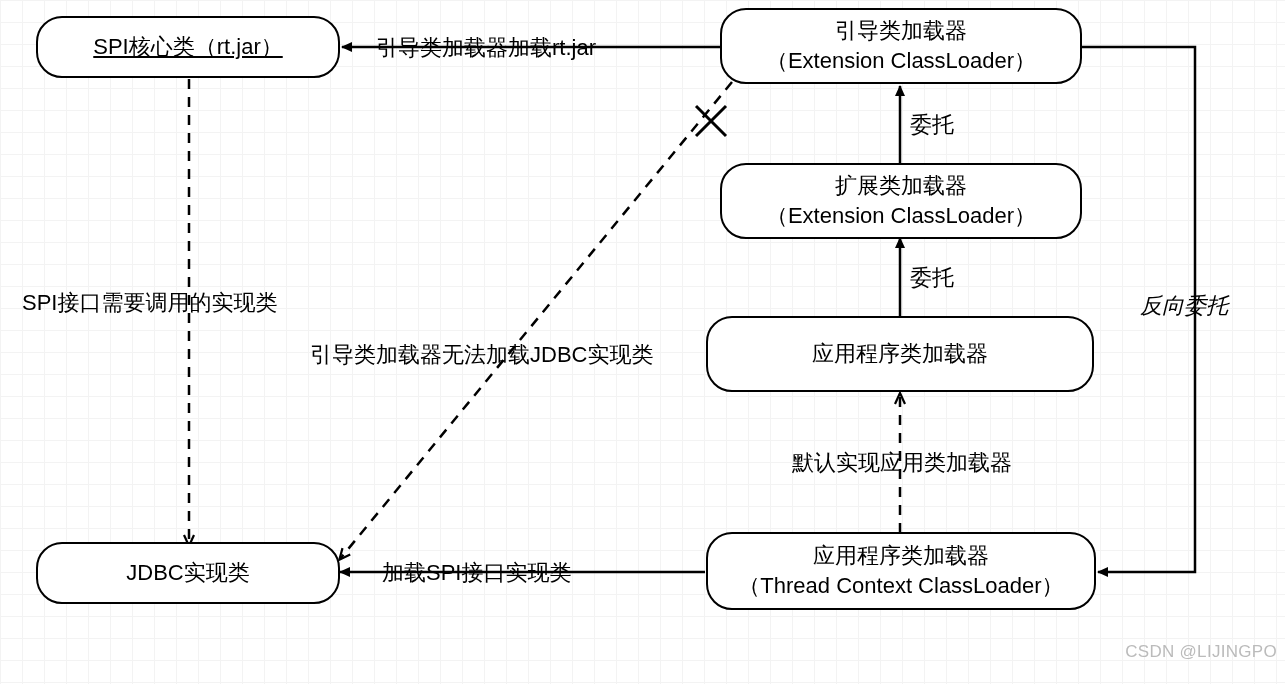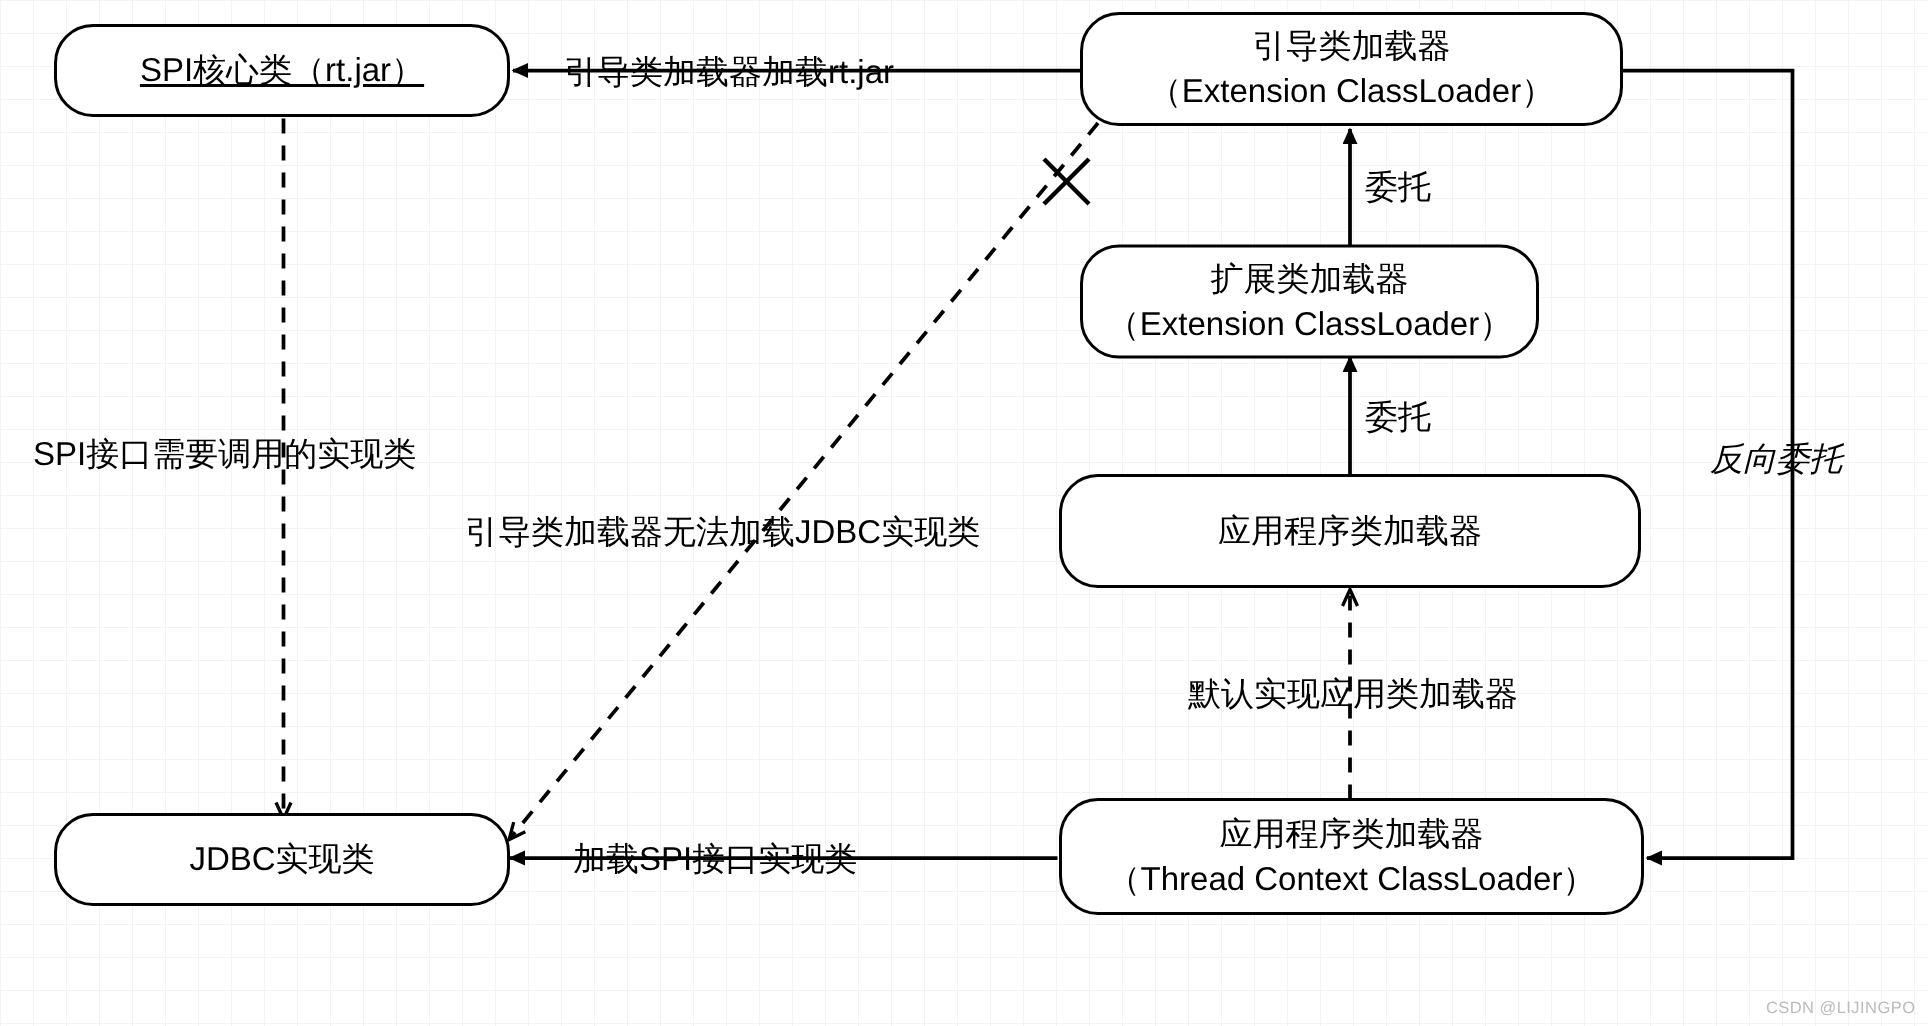--- a/index.html
+++ b/index.html
@@ -32,22 +32,22 @@
   .label {
     position: absolute;
     font-size: 22px;
     background: transparent;
     white-space: nowrap;
     text-align: left;
   }
   .watermark {
     position: absolute;
     right: 8px;
-    bottom: 6px;
-    font-size: 11px;
+    bottom: 22px;
+    font-size: 17px;
     color: #bbb;
     letter-spacing: .3px;
   }
   svg { position: absolute; left: 0; top: 0; width: 1285px; height: 684px; pointer-events: none; }
 </style>
 </head>
 <body>
 
 <svg>
   <defs>
@@ -87,21 +87,21 @@
 
 <div class="node" style="left:36px; top:542px; width:304px; height:62px;text-align:center;">
   <span>JDBC实现类</span>
 </div>
 
 <div class="node" style="left:720px; top:8px; width:362px; height:76px;">
   <span>引导类加载器</span>
   <span>（Extension ClassLoader）</span>
 </div>
 
-<div class="node" style="left:720px; top:163px; width:306px; height:76px;">
+<div class="node" style="left:720px; top:163px; width:362px; height:76px;">
   <span>扩展类加载器</span>
   <span>（Extension ClassLoader）</span>
 </div>
 
 <div class="node" style="left:706px; top:316px; width:388px; height:76px;">
   <span>应用程序类加载器</span>
 </div>
 
 <div class="node" style="left:706px; top:532px; width:390px; height:78px;">
   <span>应用程序类加载器</span>

